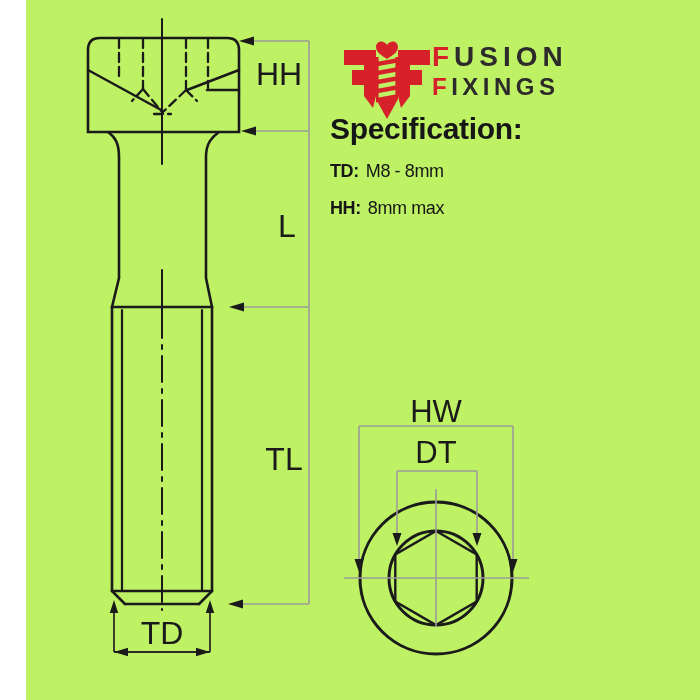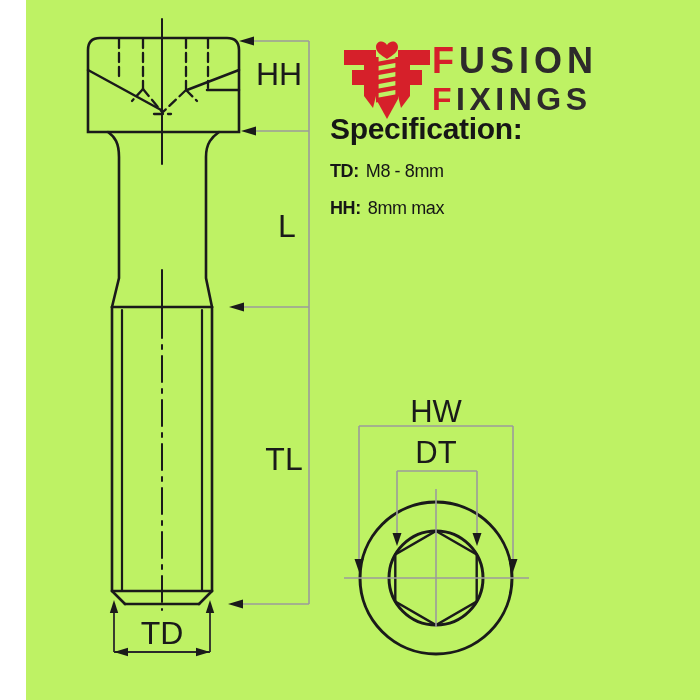--- a/index.html
+++ b/index.html
@@ -3,22 +3,22 @@
 <meta charset="utf-8">
 <style>
   html,body{margin:0;padding:0;background:#fff;}
   #stage{position:relative;width:700px;height:700px;background:#bef264;overflow:hidden;
          font-family:"Liberation Sans",sans-serif;margin-left:26px;}
   #drawing{position:absolute;left:0;top:0;}
   
   #logo-mark{position:absolute;left:317px;top:39px;}
   #logo-text{position:absolute;left:406px;top:43px;line-height:1;}
   .brand-line{font-weight:bold;color:#2d2a2b;letter-spacing:5px;}
-  #brand-line1{font-size:36px;text-align:center;}
-  #brand-line2{font-size:32px;margin-top:4px;letter-spacing:4.5px;}
+  #brand-line1{font-size:28px;text-align:center;}
+  #brand-line2{font-size:24px;margin-top:4px;letter-spacing:4.5px;}
   .brand-initial{color:#d6202a;}
   
   #spec{position:absolute;left:304px;top:112px;width:372px;color:#161616;}
   #spec-heading{font-size:30px;font-weight:bold;margin:0 0 7px 0;letter-spacing:-0.3px;}
   .spec-item{font-size:18px;line-height:37.4px;letter-spacing:-0.4px;white-space:nowrap;}
   .spec-key{font-weight:bold;margin-right:7px;}
   svg text{font-family:"Liberation Sans",sans-serif;}
 </style>
 </head>
 <body>

